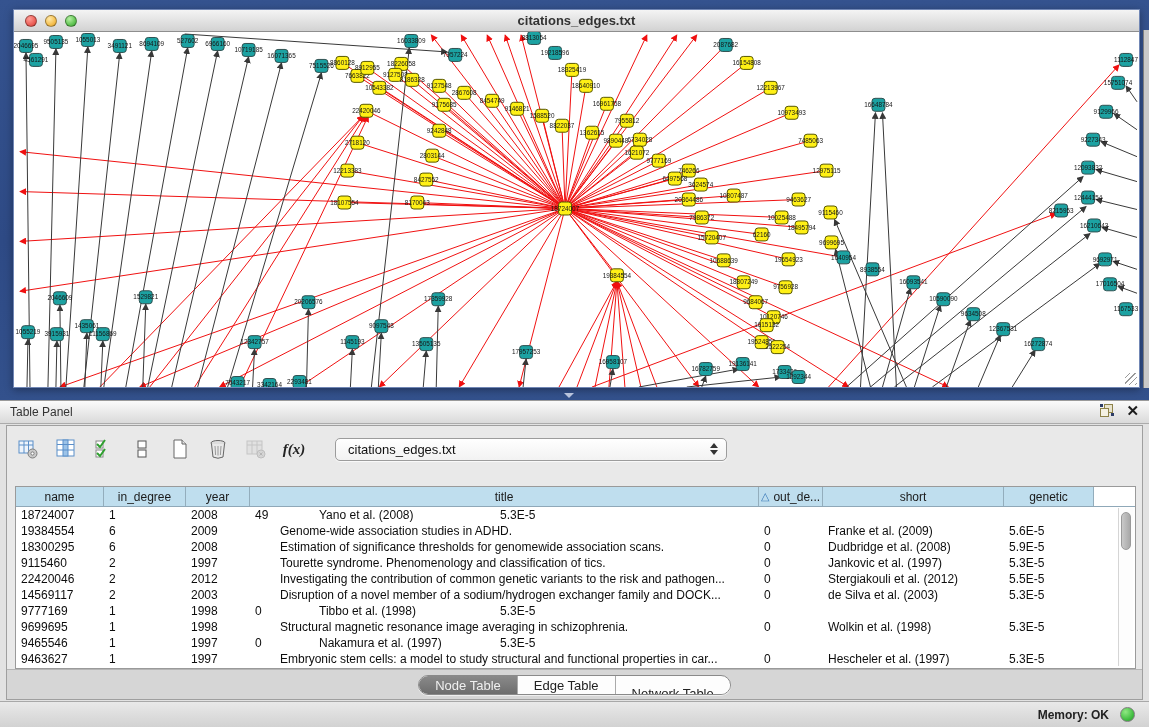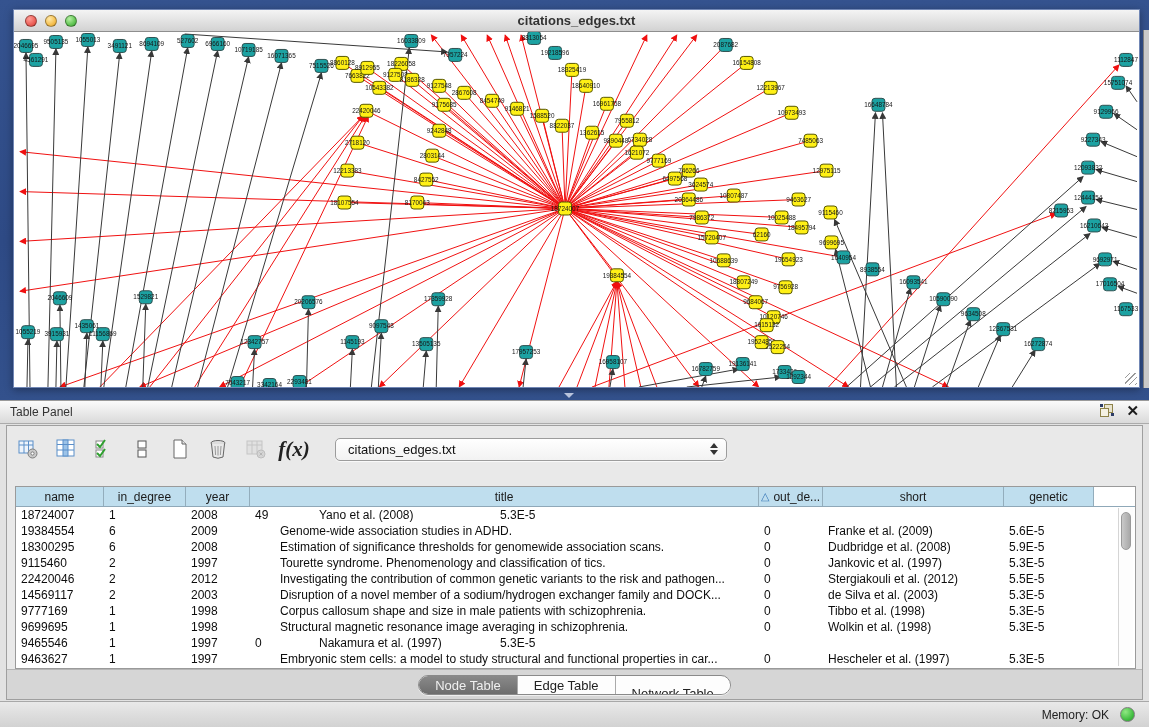--- a/index.html
+++ b/index.html
@@ -31,21 +31,21 @@
   .float-ico { position:relative; width:14px; height:14px; }
   .float-ico .sq1 { position:absolute; left:4px; top:0; width:9px; height:9px; border:1px solid #8d8249; background:#e9e4cf; }
   .float-ico .sq2 { position:absolute; left:0; top:4px; width:9px; height:9px; border:1px solid #8d8249; background:#f4f1e3; }
   .float-ico .dot { position:absolute; width:3px; height:3px; background:#2d3d66; }
   .close-x { font-size:15px; font-weight:bold; color:#1c1c1c; line-height:14px; cursor:default; }
 
   #panel-body { position:absolute; left:6px; right:6px; top:24px; bottom:27px; background:#e9e9e9; border:1px solid #9f9f9f; }
   #toolbar { position:absolute; left:8px; top:7px; height:32px; right:8px; display:flex; align-items:center; gap:12px; }
   .tbtn { width:26px; height:26px; display:flex; align-items:center; justify-content:center; border-radius:4px; }
   .tbtn.disabled { opacity:.45; }
-  .fx { font-family:"Liberation Serif", serif; font-style:italic; font-weight:bold; font-size:21px; color:#222; }
+  .fx { font-family:"Liberation Serif", serif; font-style:italic; font-weight:bold; font-size:15px; color:#222; }
   #combo { margin-left:16px; width:392px; height:23px; background:linear-gradient(180deg,#ffffff,#f2f2f2); border:1px solid #9c9c9c; border-radius:5px; position:relative; display:flex; align-items:center; box-shadow:0 1px 1px rgba(255,255,255,.8); }
   #combo .val { font-size:13px; color:#111; padding-left:12px; }
   #combo .stepper { position:absolute; right:8px; top:4px; display:flex; flex-direction:column; gap:2px; }
   #combo .stepper i { display:block; width:0; height:0; border-left:4px solid transparent; border-right:4px solid transparent; }
   #combo .stepper i.up { border-bottom:5px solid #333; }
   #combo .stepper i.dn { border-top:5px solid #333; }
 
   
   #tbl { position:absolute; left:8px; top:60px; width:1121px; height:183px; background:#fff; border:1px solid #9a9a9a; font-size:12px; overflow:hidden; }
   .hrow { display:flex; height:20px; background:#bfdeee; border-bottom:1px solid #8fa8b8; }
@@ -60,21 +60,21 @@
   #vscroll .thumb { position:absolute; left:2px; top:4px; width:10px; height:38px; background:linear-gradient(90deg,#c9c9c9,#a8a8a8); border-radius:6px; border:1px solid #9a9a9a; }
 
   
   #tabstrip { position:absolute; left:0; right:0; bottom:0; height:30px; background:#d6d6d6; border-top:1px solid #b5b5b5; display:flex; align-items:center; justify-content:center; }
   #segments { display:flex; height:20px; border:1px solid #8a8a8a; border-radius:11px; overflow:hidden; background:#fdfdfd; box-shadow:0 1px 0 rgba(255,255,255,.6); }
   .seg { padding:0 16px; font-size:13px; line-height:19px; color:#222; background:#fdfdfd; border-right:1px solid #aaa; }
   .seg:last-child { border-right:none;margin-top:8px; }
   .seg.sel { background:linear-gradient(180deg,#8a8a8a,#6d6d6d); color:#f0f0f0; }
 
   
-  #statusbar { position:absolute; left:0; right:0; bottom:0; height:26px; background:linear-gradient(180deg,#e9e9e9,#d2d2d2); border-top:1px solid #a8a8a8; }
+  #statusbar { position:absolute; left:0; right:0; bottom:0; height:26px; background:linear-gradient(180deg,#e9e9e9,#d2d2d2); border-top:1px solid #a8a8a8;font-weight:bold; }
   #statusbar .mem { position:absolute; right:40px; top:6px; font-size:12px; color:#222; }
   #statusbar .dot { position:absolute; right:14px; top:5px; width:15px; height:15px; border-radius:50%; background:radial-gradient(circle at 35% 30%, #90e883, #3fbc3f 65%, #2d9330); border:1px solid #7c7c7c; }
 </style>
 </head>
 <body>
 
 <div id="desktop">
   <div id="net-window">
     <div id="titlebar">
       <div class="lights">
@@ -877,21 +877,20 @@
             <div class="tcell c2">2003</div>
             <div class="tcell c3">Disruption of a novel member of a sodium/hydrogen exchanger family and DOCK...</div>
             <div class="tcell c4">0</div>
             <div class="tcell c5">de Silva et al. (2003)</div>
             <div class="tcell c6">5.3E-5</div>
           </div>
           <div class="trow">
             <div class="tcell c0">9777169</div>
             <div class="tcell c1">1</div>
             <div class="tcell c2">1998</div>
-            <div class="tcell c3">Corpus callosum shape and size in male patients with schizophrenia.</div>
             <div class="tcell c4">0</div>
             <div class="tcell c5">Tibbo et al. (1998)</div>
             <div class="tcell c6">5.3E-5</div>
           </div>
           <div class="trow">
             <div class="tcell c0">9699695</div>
             <div class="tcell c1">1</div>
             <div class="tcell c2">1998</div>
             <div class="tcell c3">Structural magnetic resonance image averaging in schizophrenia.</div>
             <div class="tcell c4">0</div>

